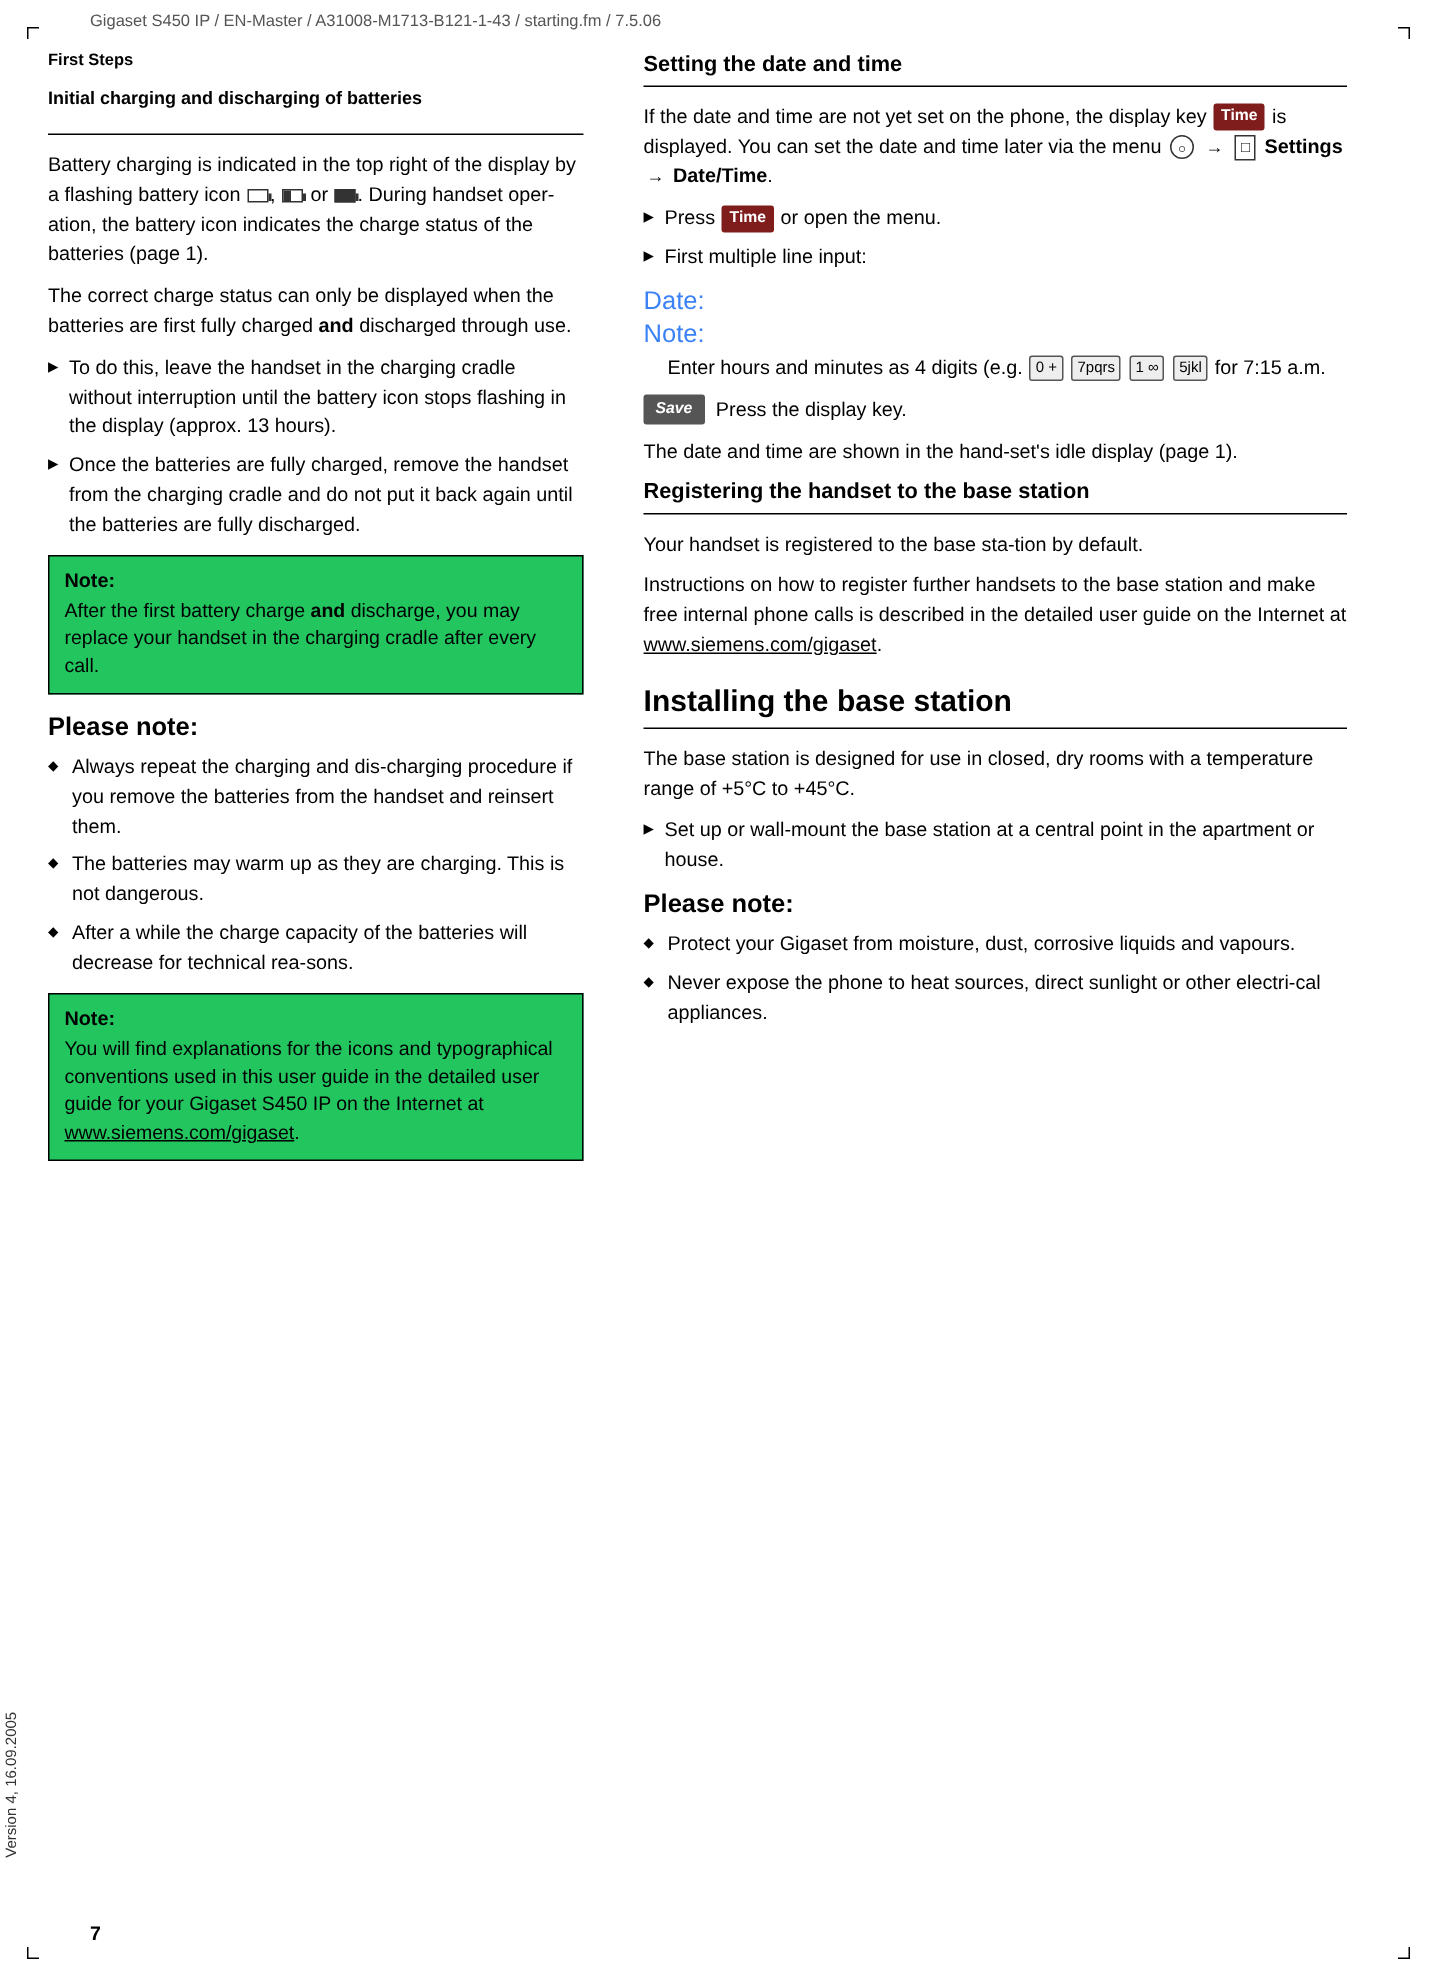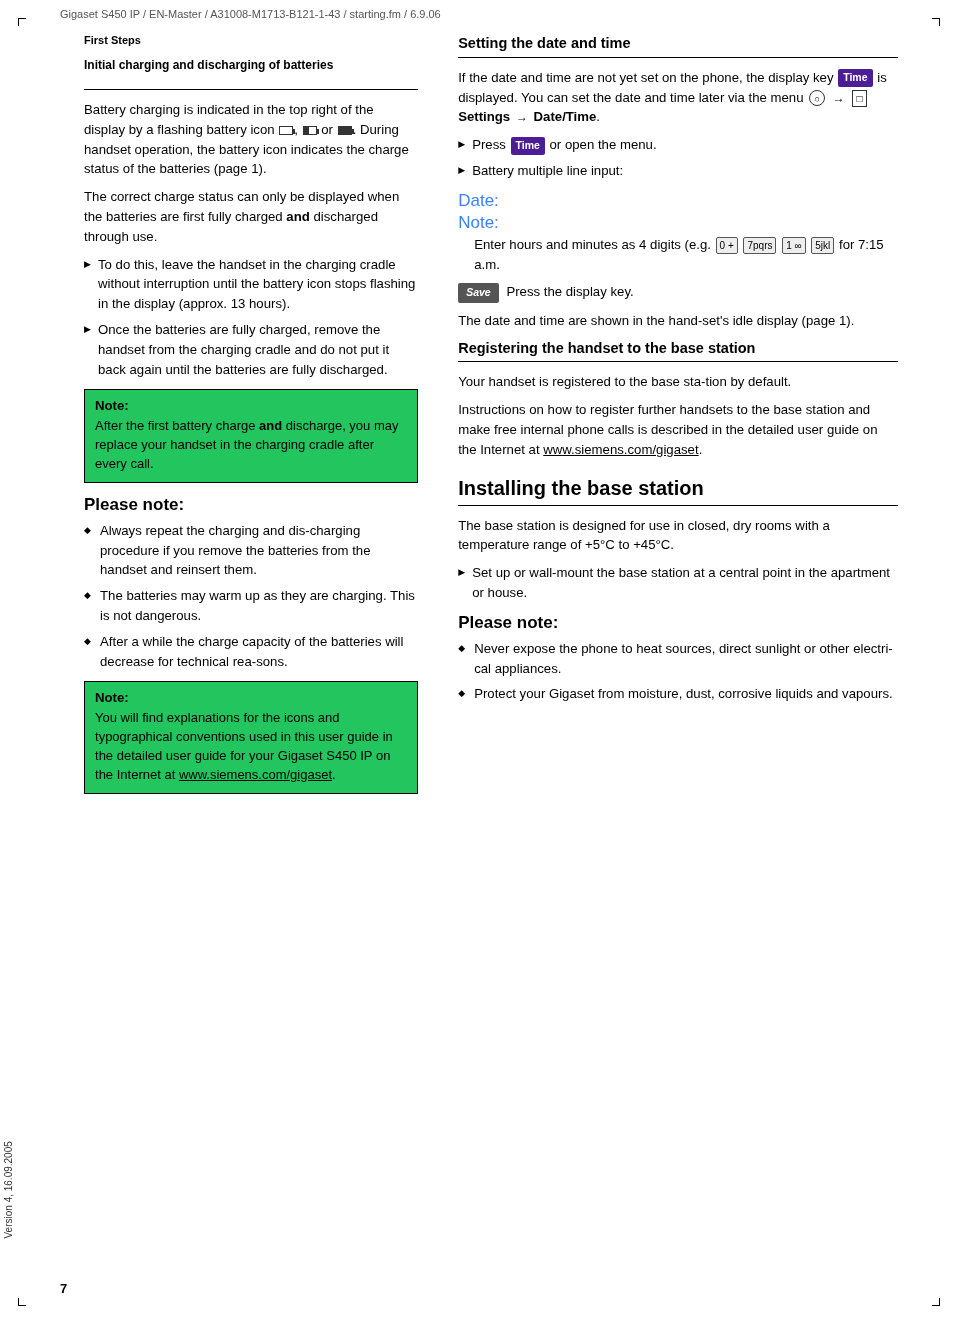--- a/index.html
+++ b/index.html
@@ -51,22 +51,21 @@
       position: absolute;
       bottom: 28px;
       left: 60px;
       font-size: 13px;
       font-weight: bold;
     }
 
     .main-content {
       display: flex;
       gap: 0;
-      padding: 10px 60px 40px 84px;
-      justify-content: flex-end;
+      padding: 10px 60px 40px 32px;
     }
 
     .left-column {
       width: 44%;
       padding-right: 24px;
     }
 
     .right-column {
       width: 56%;
       padding-left: 16px;
@@ -172,21 +171,21 @@
     }
 
     .please-note-label {
       font-weight: bold;
       font-size: 17px;
       margin-bottom: 6px;
     }
 
     .inline-key {
       display: inline-block;
-      background: #4c1d95;
+      background: #7f1d1d;
       color: #fff;
       font-size: 10.5px;
       font-weight: bold;
       padding: 1px 5px;
       border-radius: 2px;
       margin: 0 1px;
       vertical-align: middle;
     }
 
     .key-box {
@@ -268,21 +267,21 @@
 
 <div class="corner-marks">
   <div class="corner-mark cm-tl"></div>
   <div class="corner-mark cm-tr"></div>
   <div class="corner-mark cm-bl"></div>
   <div class="corner-mark cm-br"></div>
 </div>
 
 <div class="side-text">Version 4, 16.09.2005</div>
 
-<div class="page-header">Gigaset S450 IP / EN-Master / A31008-M1713-B121-1-43 / starting.fm / 6.9.06</div>
+<div class="page-header">Gigaset S450 IP / EN-Master / A31008-M1713-B121-1-43 / starting.fm / 7.5.06</div>
 
 <div class="main-content">
 
   <div class="left-column">
 
     <div class="section-label">First Steps</div>
 
     <h2>Initial charging and discharging of batteries</h2>
     <hr class="section-rule">
 
@@ -346,21 +345,21 @@
       <span class="settings-icon">□</span>
       <strong>Settings</strong>
       <span class="arrow-sym">→</span>
       <strong>Date/Time</strong>.
     </p>
 
     <ul class="bullet-list">
       <li>
         Press <span class="inline-key">Time</span> or open the menu.
       </li>
-      <li>Battery multiple line input:</li>
+      <li>First multiple line input:</li>
     </ul>
 
     <div>
       <span class="date-time-label">Date:</span>
     </div>
 
     <div>
       <span class="date-time-label">Note:</span>
       <div class="date-time-content">
         Enter hours and minutes as 4 digits (e.g.
@@ -393,20 +392,20 @@
     <hr class="section-rule">
 
     <p>The base station is designed for use in closed, dry rooms with a temperature range of +5°C to +45°C.</p>
 
     <ul class="bullet-list">
       <li>Set up or wall-mount the base station at a central point in the apartment or house.</li>
     </ul>
 
     <div class="please-note-label">Please note:</div>
     <ul class="diamond-list">
+      <li>Protect your Gigaset from moisture, dust, corrosive liquids and vapours.</li>
       <li>Never expose the phone to heat sources, direct sunlight or other electri-cal appliances.</li>
-      <li>Protect your Gigaset from moisture, dust, corrosive liquids and vapours.</li>
     </ul>
 
   </div>
 </div>
 
 <div class="page-number">7</div>
 
 </body></html>

